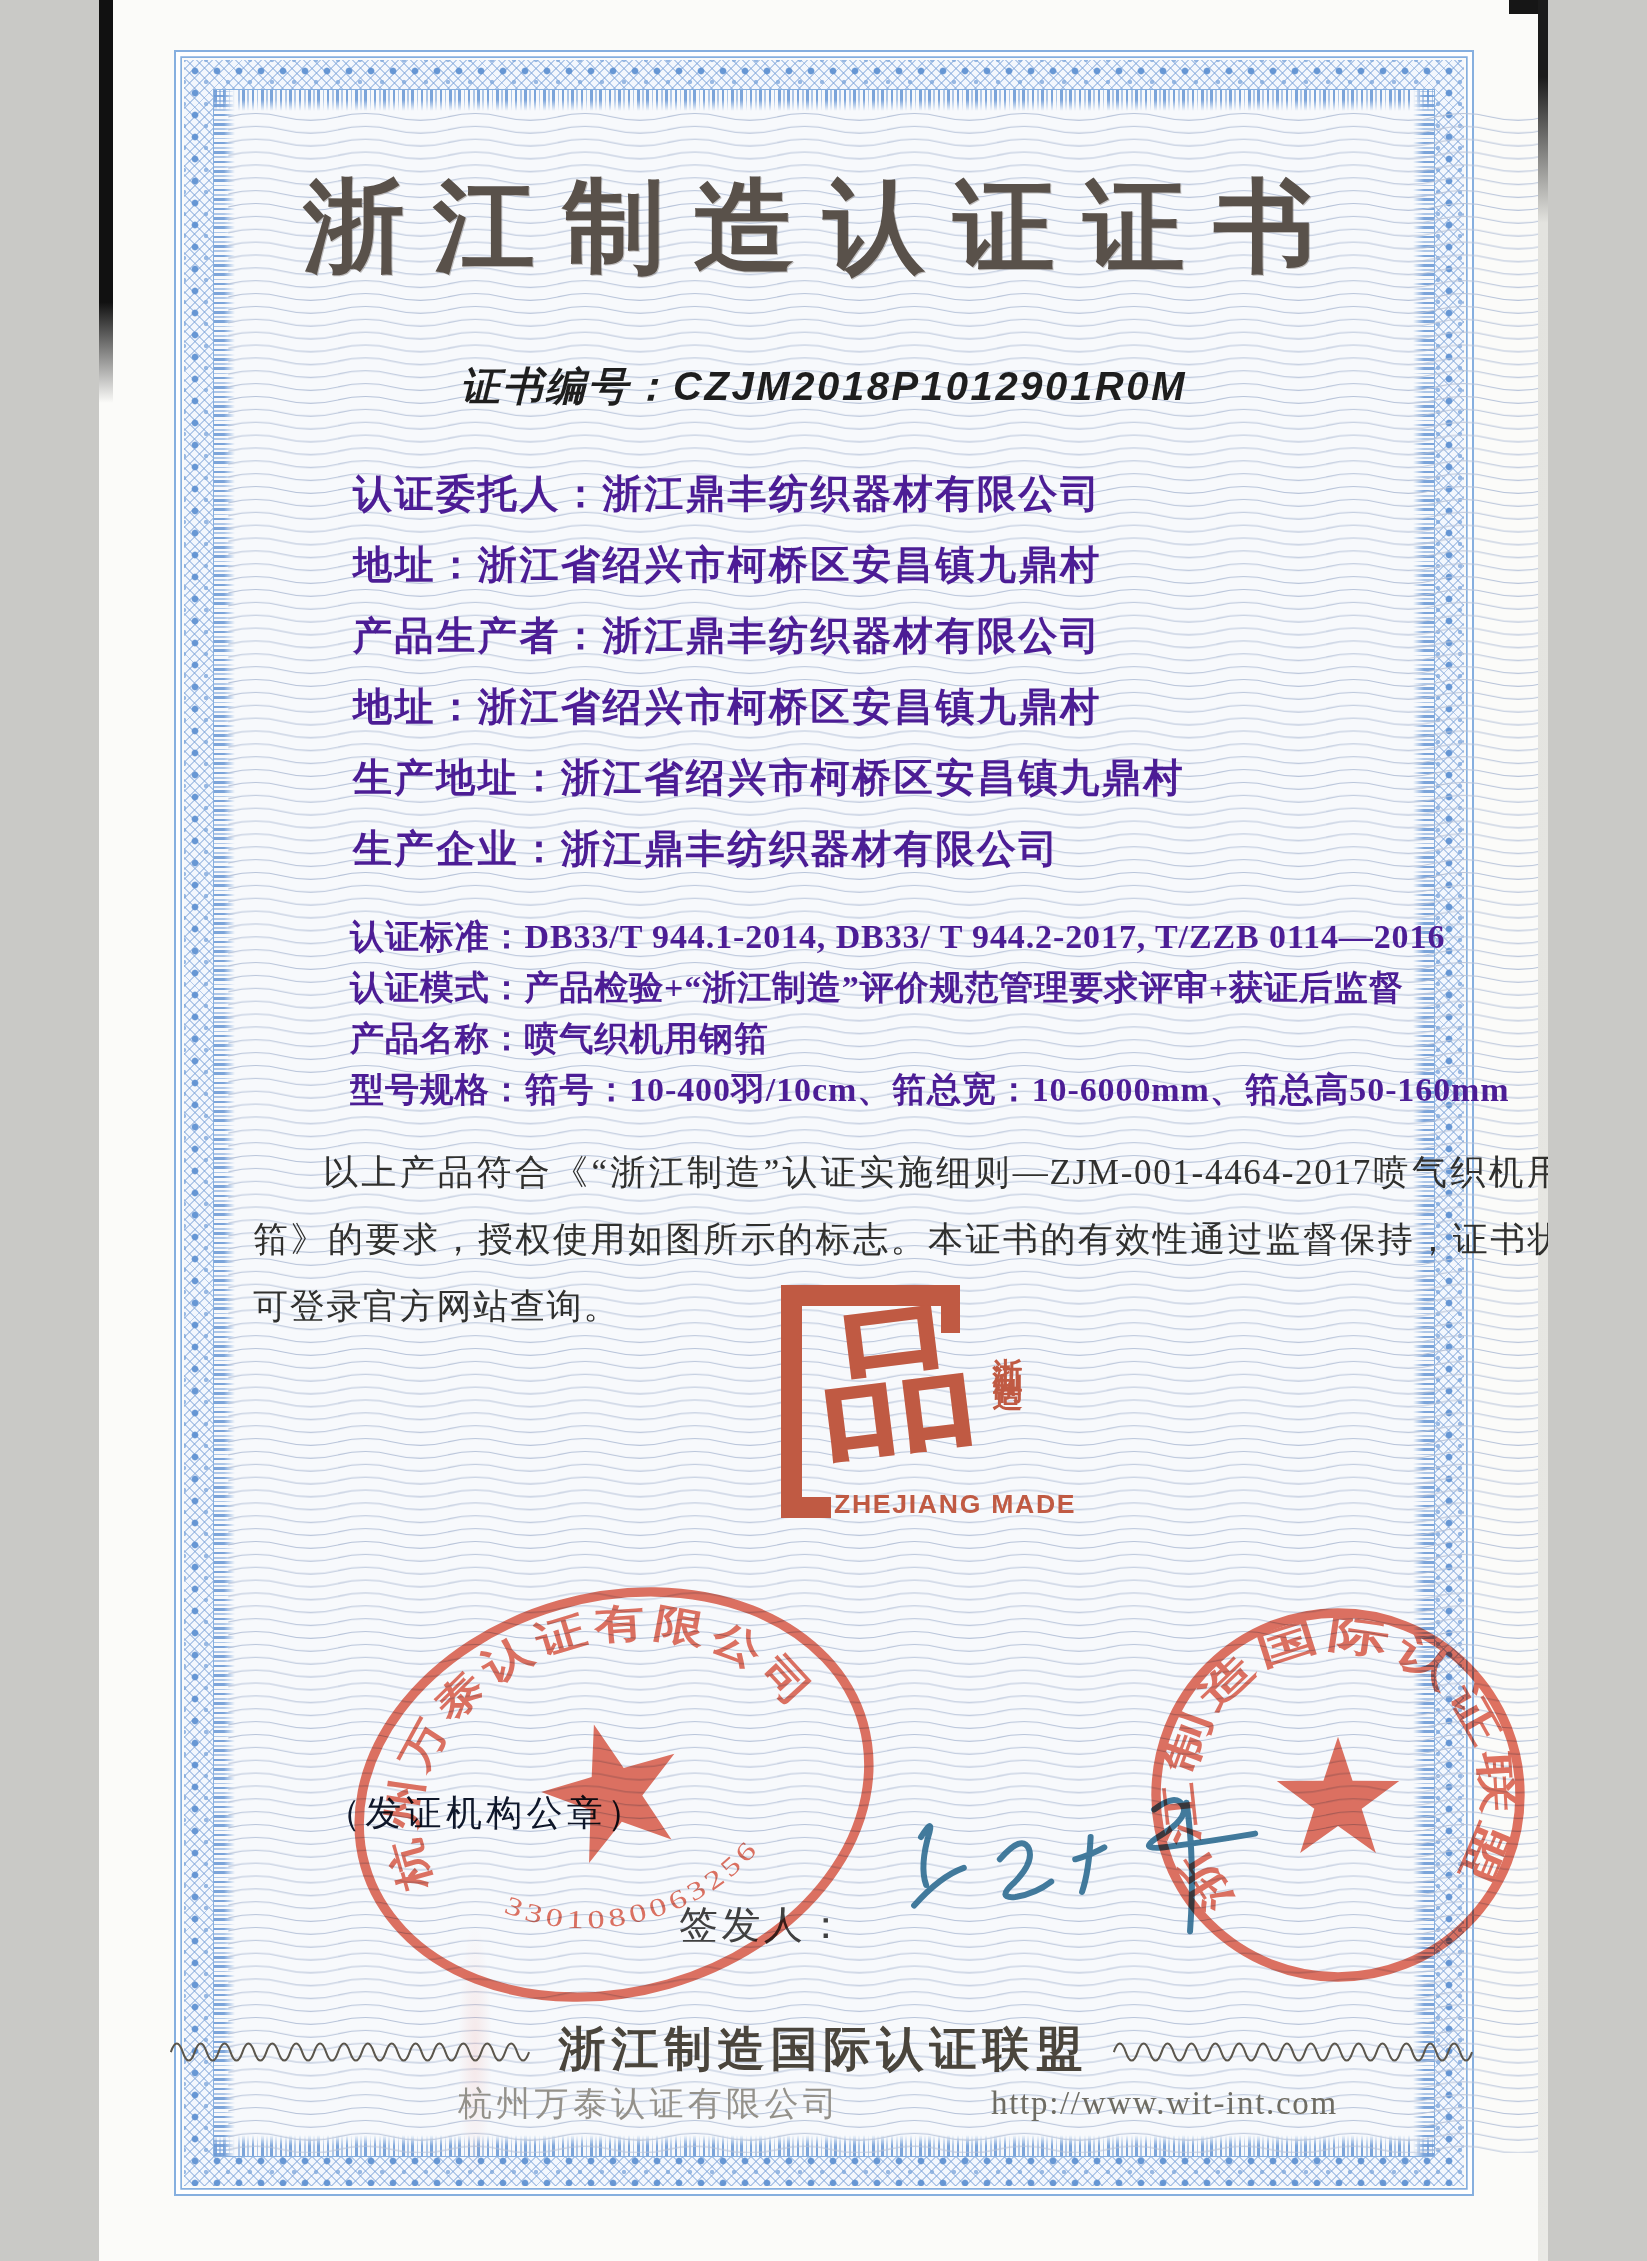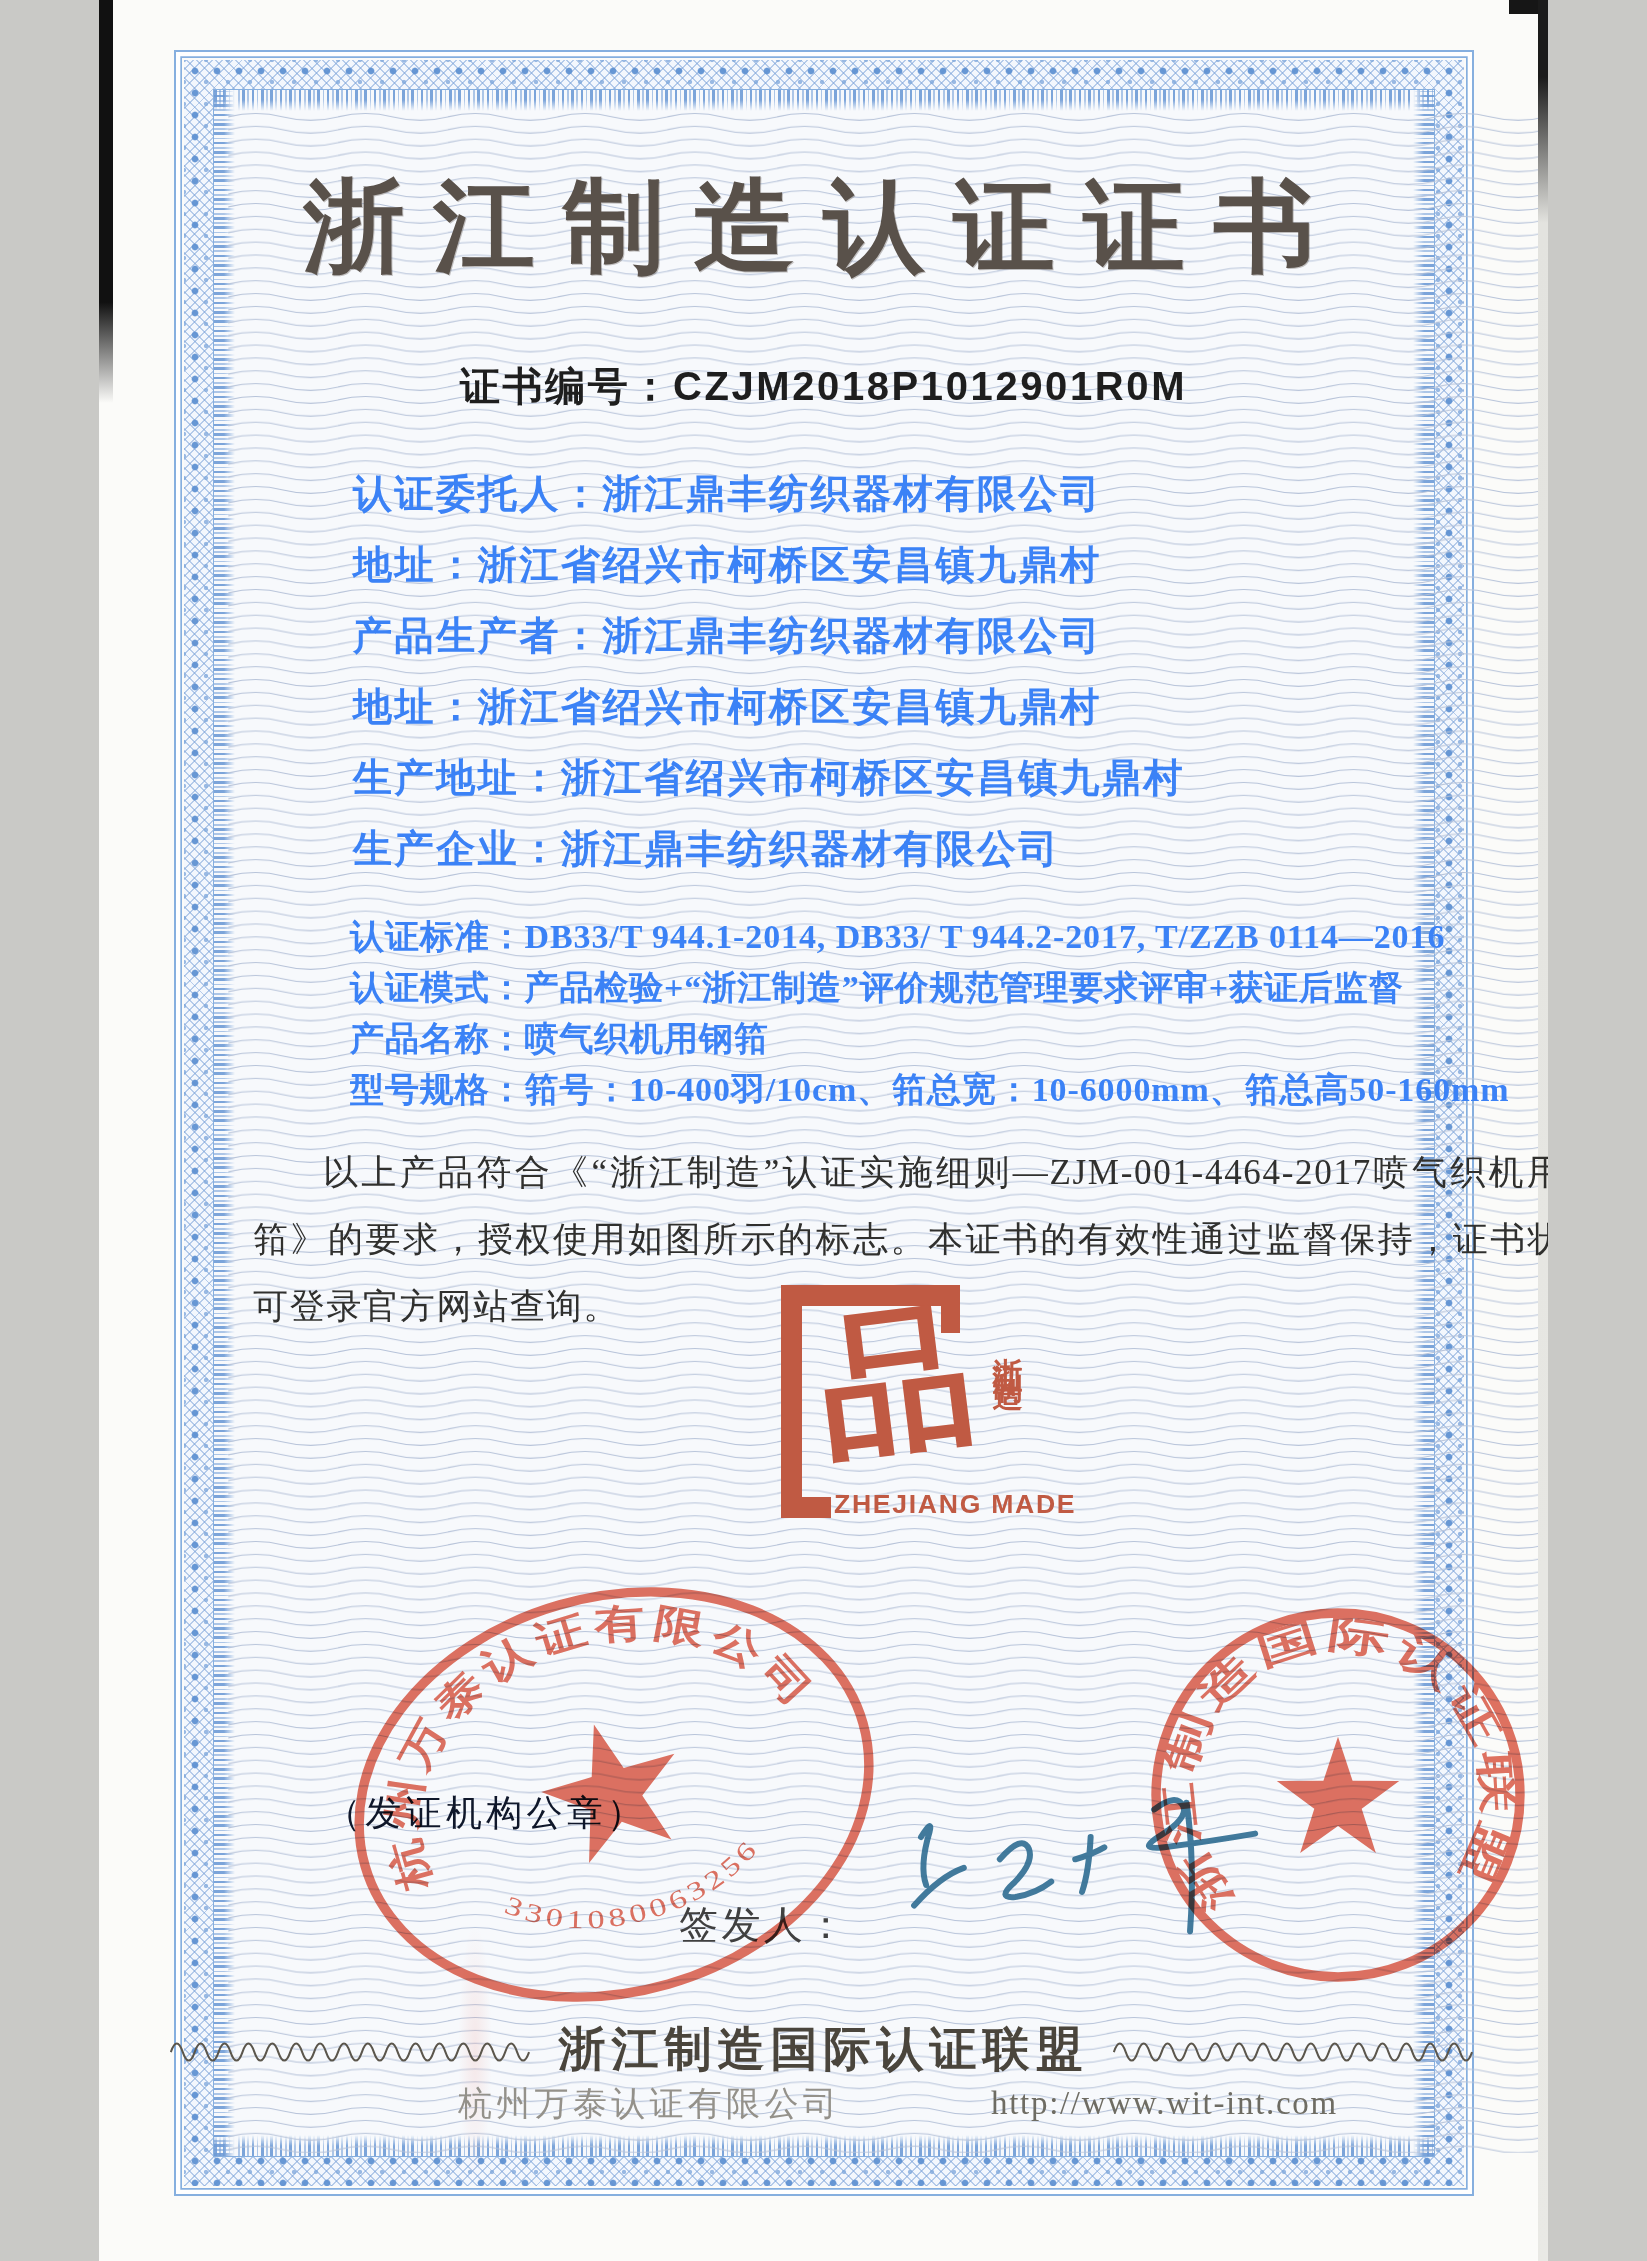--- a/index.html
+++ b/index.html
@@ -51,23 +51,23 @@
   
   .abs{position:absolute;}
   #title{
     left:0;right:0;top:160px;text-align:center;
     font-size:101px;font-weight:bold;color:#59514a;letter-spacing:29px;
     text-shadow:0.9px 0.9px 0 rgba(89,81,74,.35);white-space:nowrap;
   }
   #certline{
     left:0;right:0;top:359px;text-align:center;white-space:nowrap;
     font-family:"Liberation Sans","DejaVu Sans",sans-serif;
-    font-size:40px;font-weight:bold;color:#1e1e1e;letter-spacing:2.6px;
-  }
-  .infoline{font-size:39px;font-weight:bold;color:#3b82f6;letter-spacing:2.6px;white-space:nowrap;}
+    font-size:40px;font-weight:bold;color:#1e1e1e;letter-spacing:2.6px;font-style:italic;
+  }
+  .infoline{font-size:39px;font-weight:bold;color:#4c1d95;letter-spacing:2.6px;white-space:nowrap;}
   #infoblock{left:254px;top:458px;}
   #infoblock .infoline{line-height:71px;}
   #specblock{left:251px;top:911px;}
   #specblock .infoline{font-size:34px;line-height:51px;letter-spacing:0.9px;}
   #paragraph{
     left:154px;top:1139px;width:1349px;
     font-size:35px;line-height:67px;color:#30302e;text-align:justify;
     text-indent:2em;letter-spacing:1.7px;
   }
   

